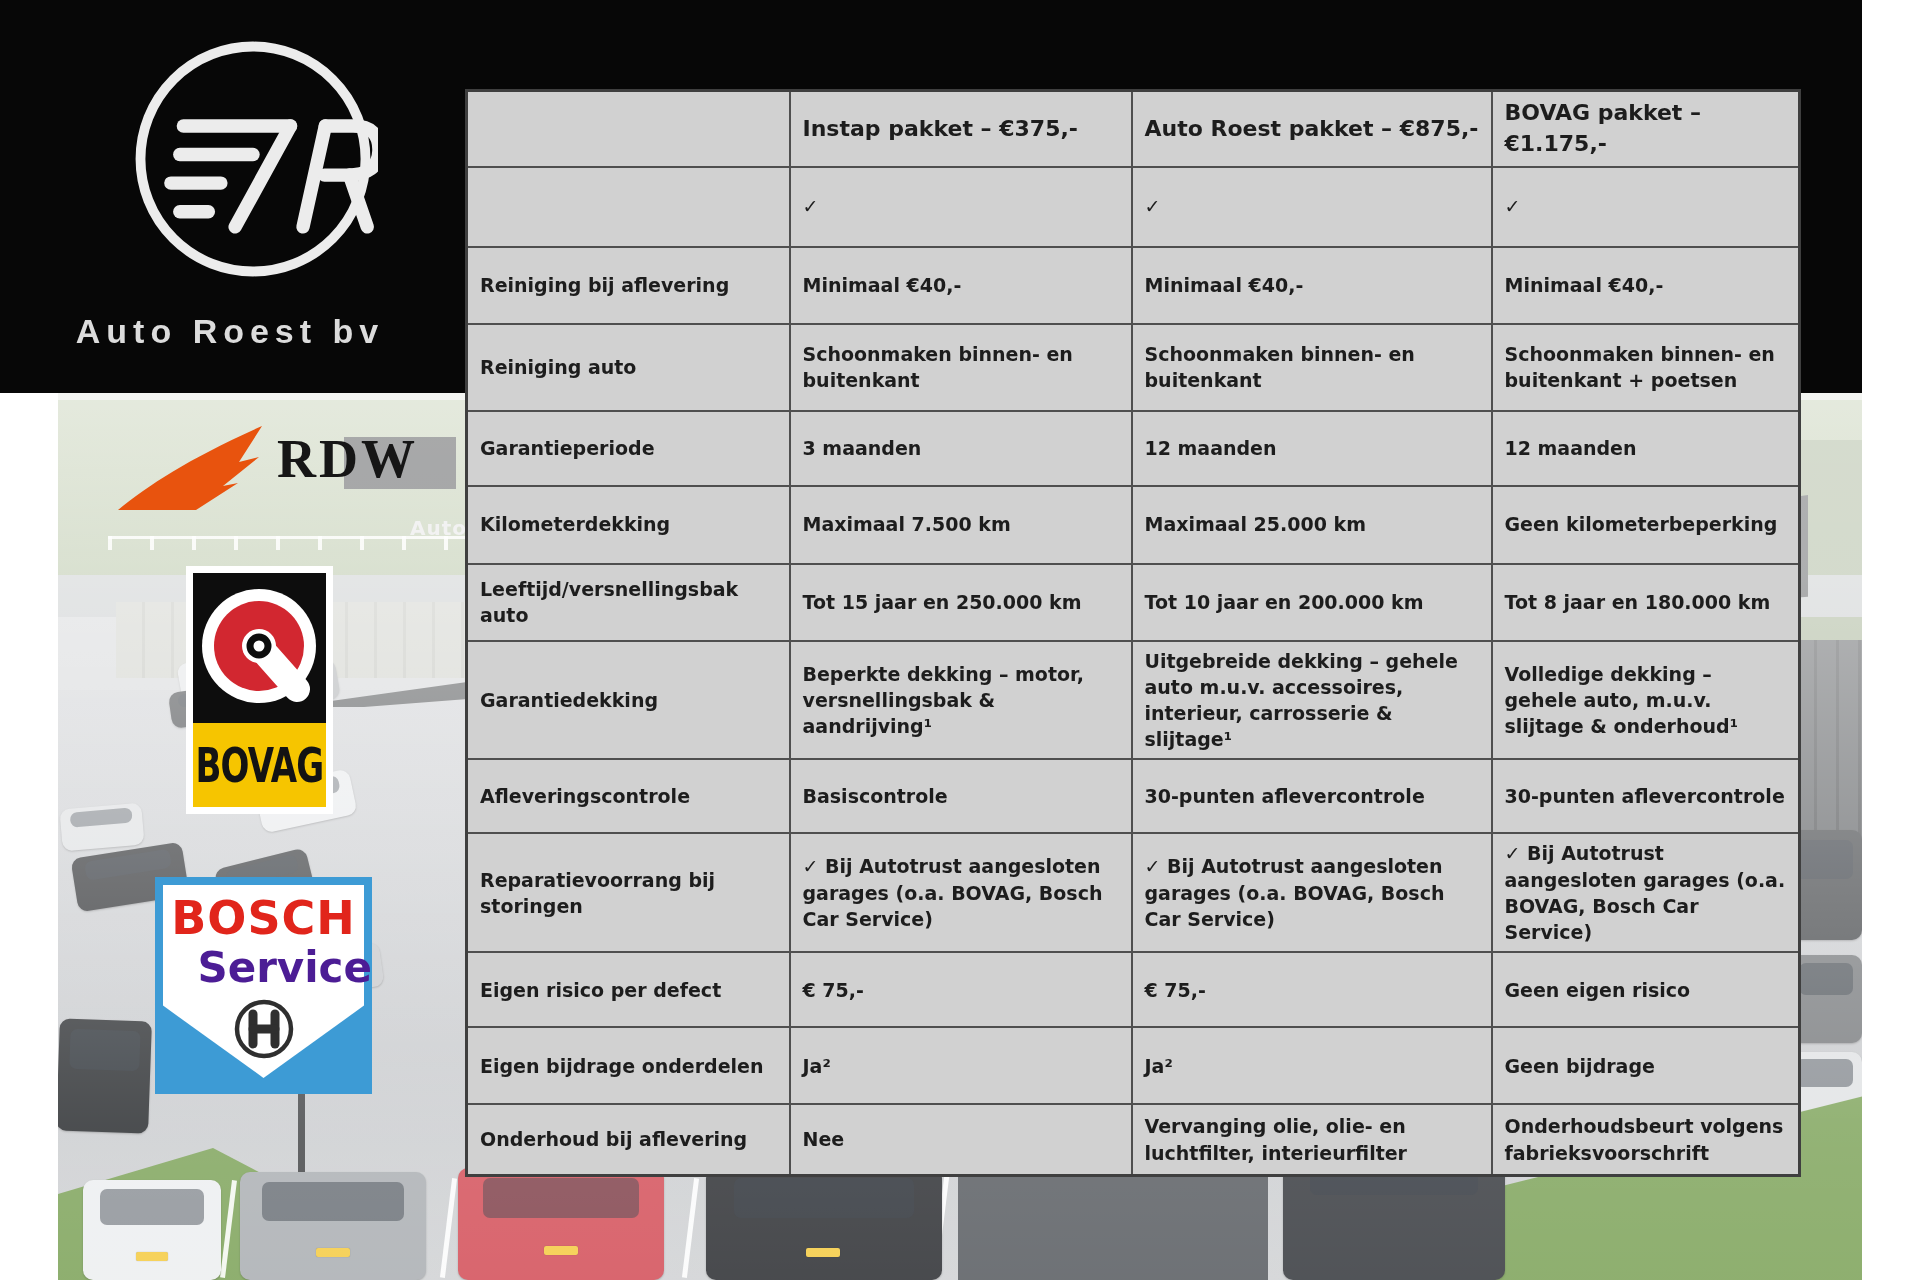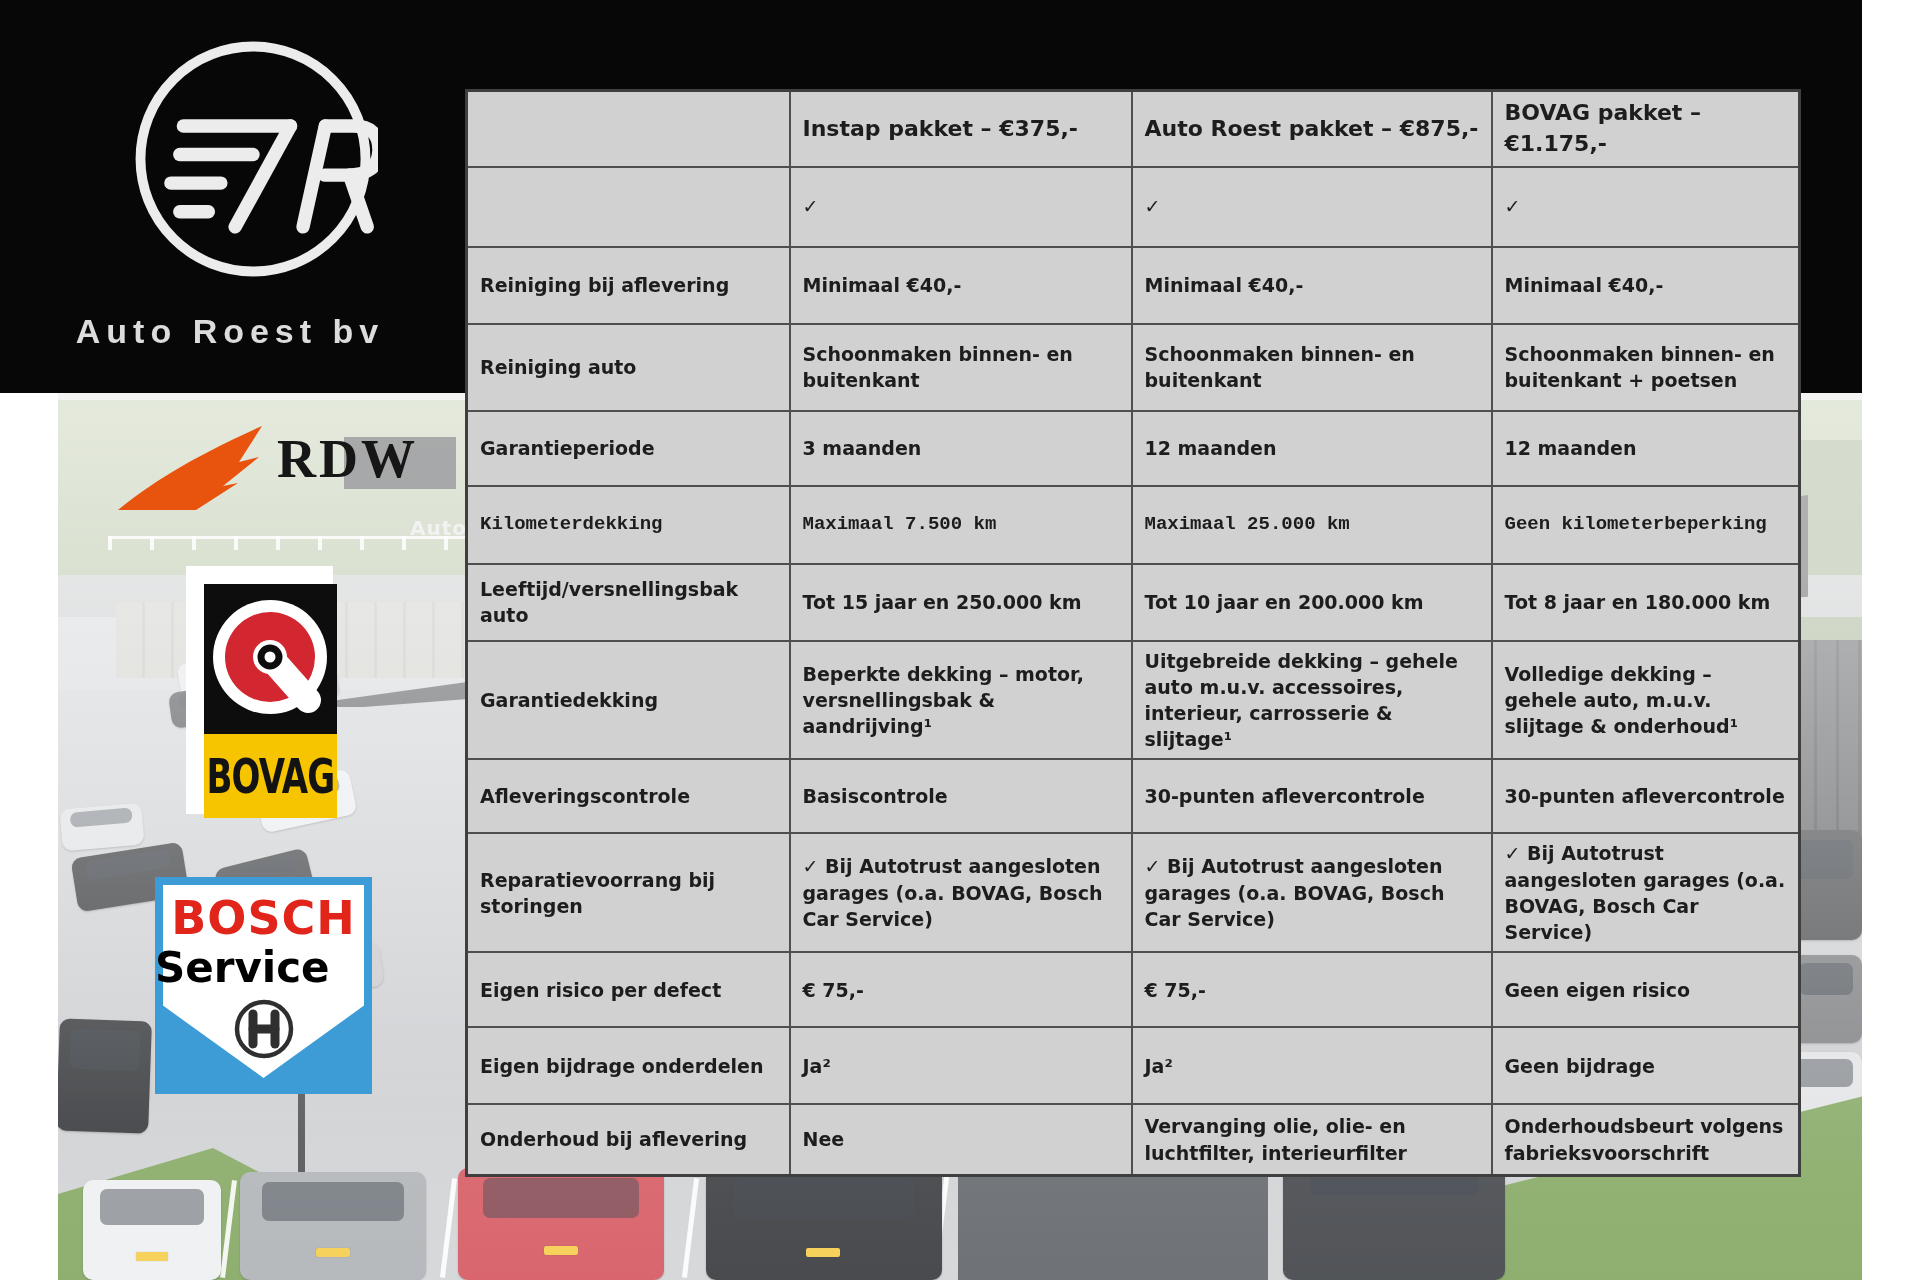--- a/index.html
+++ b/index.html
@@ -45,46 +45,46 @@
   .brand-name{position:absolute;left:0;top:312px;width:460px;text-align:center;
               font-family:"Liberation Sans",sans-serif;font-weight:bold;font-size:34px;
               letter-spacing:6px;color:#dcdcdc;}
   .rstrip{position:absolute;right:0;top:0;width:58px;height:1280px;background:#ffffff;z-index:3;}
 
   
   .rdw{position:absolute;left:112px;top:418px;width:300px;height:100px;z-index:4;}
   .rdw-word{position:absolute;left:165px;top:10px;font-family:"Liberation Serif",serif;
             font-weight:bold;font-size:54px;color:#161616;letter-spacing:3px;}
   .bovag{position:absolute;left:186px;top:566px;width:147px;height:248px;background:#ffffff;
-         z-index:4;box-sizing:border-box;padding:18px;}
+         z-index:4;box-sizing:border-box;padding:7px;}
   .bovag-top{width:133px;height:150px;background:#0d0d0d;position:relative;}
   .bovag-bottom{width:133px;height:84px;background:#f6c500;display:flex;align-items:center;justify-content:center;}
   .bovag-word{font-weight:bold;font-size:37px;color:#131313;letter-spacing:-1px;transform:scale(.92,1.3);}
   .bosch{position:absolute;left:155px;top:877px;width:217px;height:217px;background:#3d9bd5;z-index:4;}
   .bosch-in{position:absolute;left:8px;top:8px;width:201px;height:201px;background:#ffffff;
             clip-path:polygon(0 0,100% 0,100% 60%,50% 96%,0 60%);}
   .bosch-word{position:absolute;left:0;top:14px;width:100%;text-align:center;font-weight:bold;
               font-size:46px;color:#e1251b;letter-spacing:1px;}
-  .bosch-service{position:absolute;left:0;top:66px;width:100%;text-align:left;font-weight:bold;
-              font-size:42px;color:#000000;}
+  .bosch-service{position:absolute;left:0;top:66px;width:100%;text-align:right;font-weight:bold;
+              font-size:42px;color:#4c1d95;}
   .bosch-sym{position:absolute;left:77px;top:120px;width:64px;height:64px;}
 
   
   .tablewrap{position:absolute;left:465px;top:89px;z-index:4;}
   table.cmp{border-collapse:collapse;table-layout:fixed;width:1333px;background:#d1d1d1;
             border:3px solid #3f3f3f;}
   table.cmp th,table.cmp td{border:2px solid #4f4f4f;vertical-align:middle;text-align:left;
             padding:6px 10px 6px 12px;color:#1d1d1d;font-weight:bold;line-height:1.38;
             overflow:hidden;}
   table.cmp th{font-size:22px;}
   table.cmp td{font-size:19px;}
   col.c0{width:323px;}col.c1{width:342px;}col.c2{width:360px;}col.c3{width:308px;}
   thead tr{height:76px;}
   .r1{height:80px;}.r2{height:77px;}.r3{height:87px;}.r4{height:77px;}.r5{height:75px;padding-left:32px;}
-  .r6{height:78px;font-family:Liberation Mono, monospace;}.r7{height:77px;}.r8{height:94px;}.r9{height:74px;margin-top:48px;}.r10{height:90px;}
+  .r6{height:78px;}.r7{height:77px;}.r8{height:94px;}.r9{height:74px;margin-top:48px;}.r10{height:90px;}
   .r11{height:75px;}.r12{height:77px;}.r13{height:71px;}
 </style>
 </head>
 <body>
 
 <div class="page">
 
   <div class="photo">
     <div class="ph-sky"></div>
     <div class="ph-field"></div>

